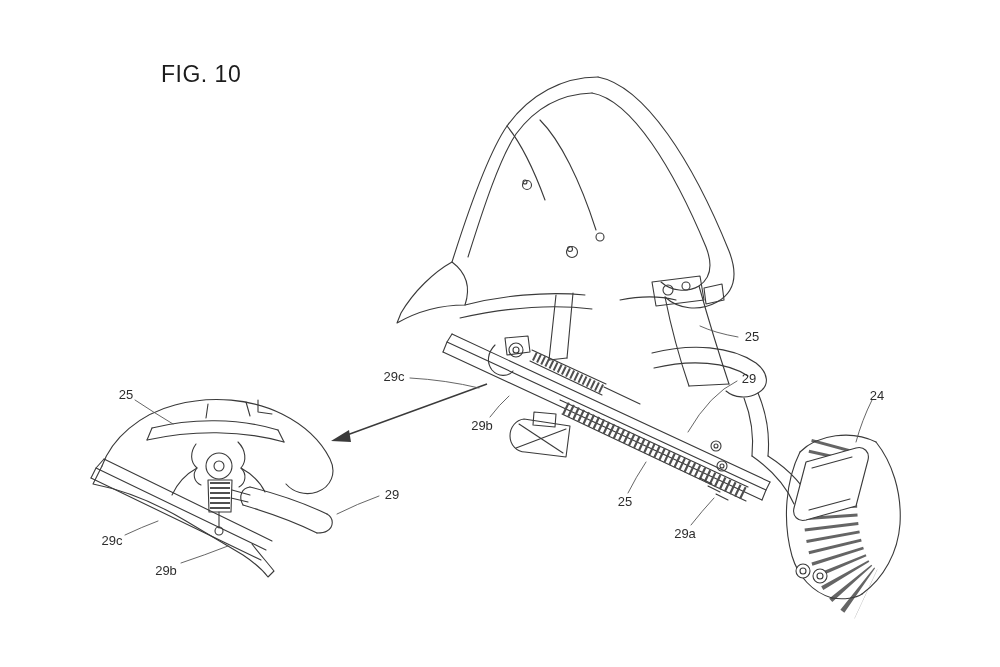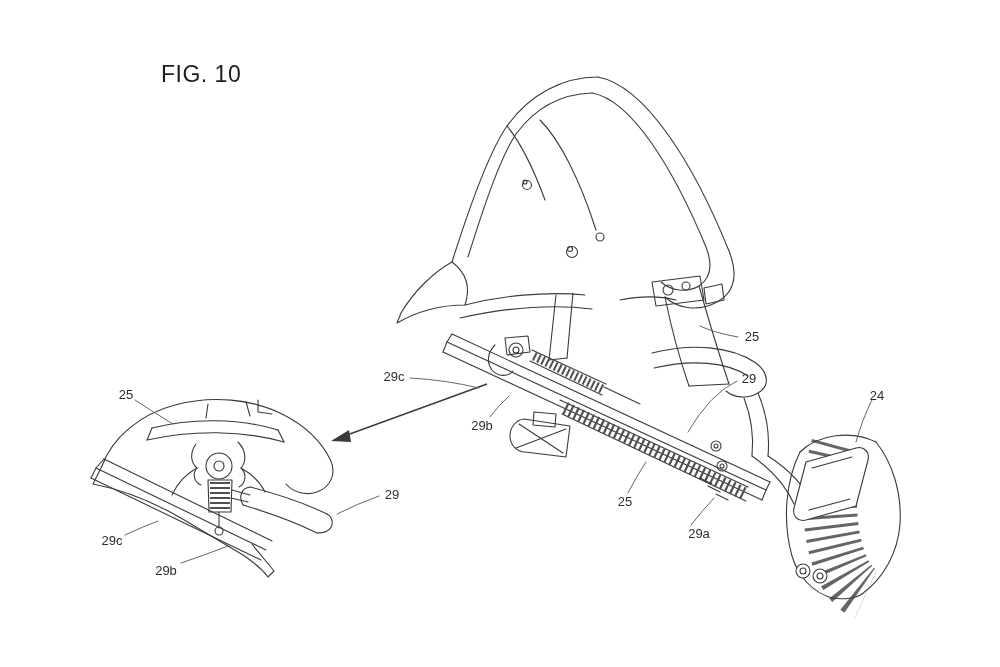--- a/index.html
+++ b/index.html
@@ -21,21 +21,21 @@
     transform:translate(-50%,-50%);
     white-space:nowrap;
   }
   
   .l-main-25 {left:752px;top:336px;}
   .l-main-29 {left:749px;top:378px;}
   .l-main-24 {left:877px;top:395px;}
   .l-main-29c{left:394px;top:376px;}
   .l-main-29b{left:482px;top:425px;}
   .l-main-31 {left:625px;top:501px;}
-  .l-main-29a{left:699px;top:533px;}
+  .l-main-29a{left:685px;top:533px;}
   .l-det-25  {left:126px;top:394px;}
   .l-det-29  {left:392px;top:494px;}
   .l-det-29c {left:112px;top:540px;}
   .l-det-29b {left:166px;top:570px;}
 </style>
 </head>
 <body>
 
 <div class="page">
 

